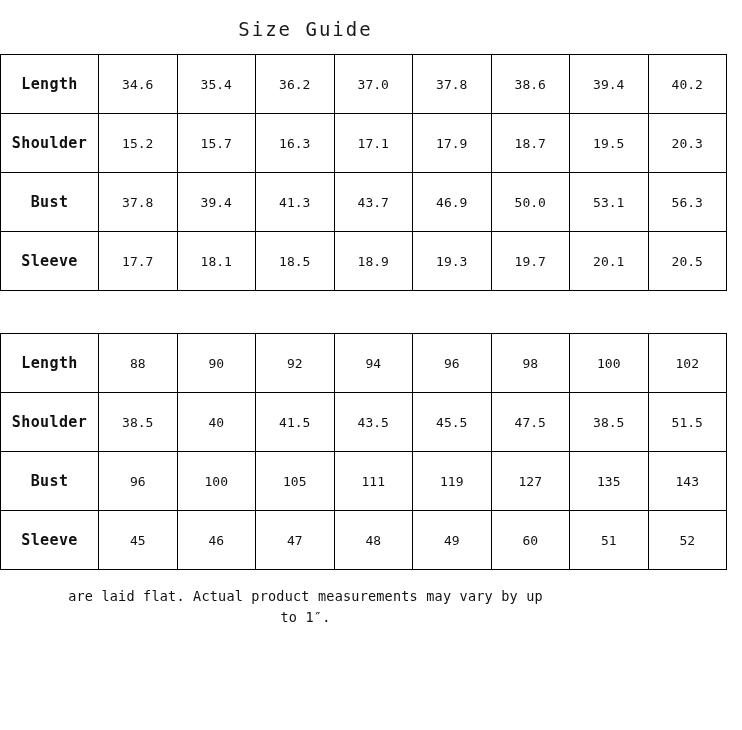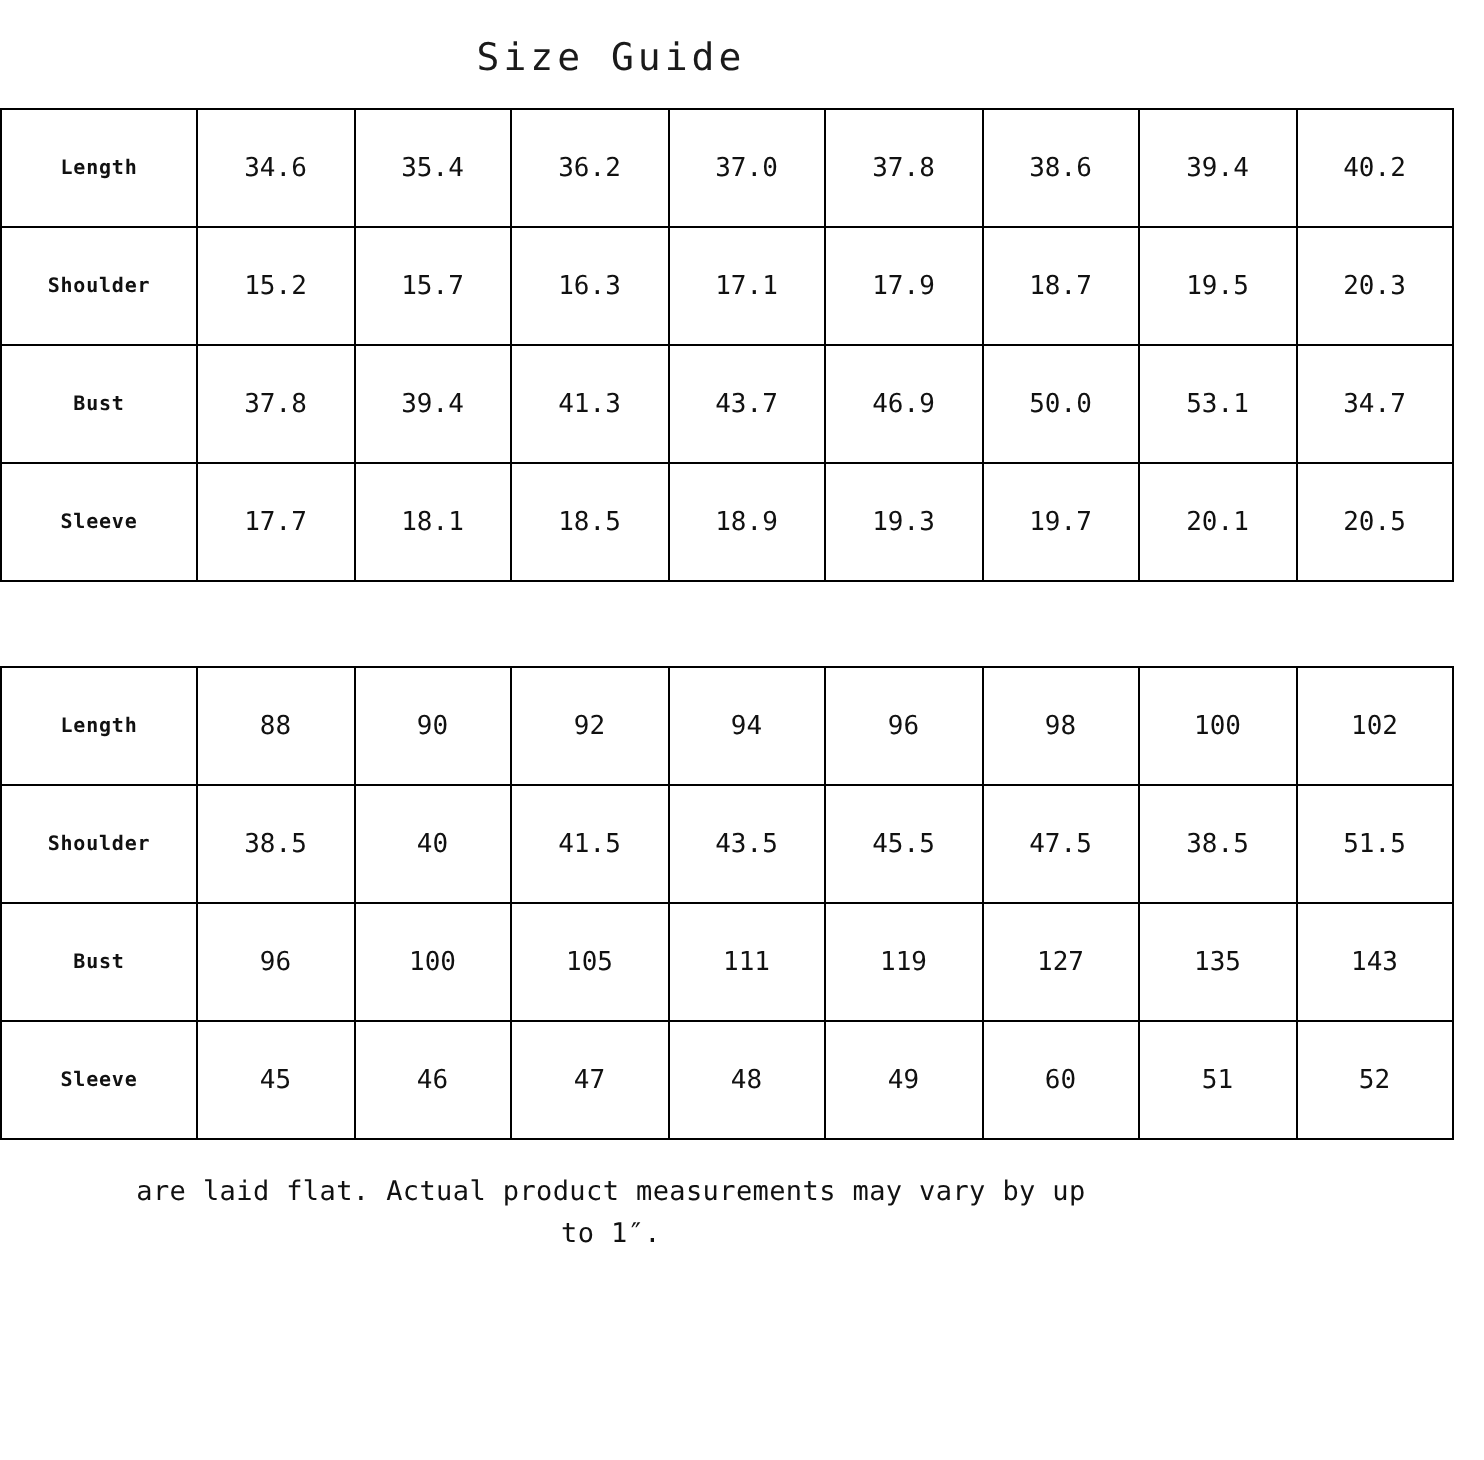--- a/index.html
+++ b/index.html
@@ -49,21 +49,21 @@
     font-weight: bold;
     font-size: 13.5px;
     letter-spacing: 0.4px;
   }
   table.size-table td.hdr-size {
     font-weight: bold;
     font-size: 13.5px;
   }
   table.size-table td.row-label {
     font-weight: bold;
-    font-size: 10px;
+    font-size: 15px;
     letter-spacing: 0.4px;
   }
   table.size-table td.val {
     font-weight: normal;
     font-size: 13px;
   }
   col.c-label { width: 98px; }
   col.c-size  { width: 78.5px; }
 
   .gap {
@@ -125,21 +125,21 @@
       </tr>
       <tr>
         <td class="row-label">Bust</td>
         <td class="val">37.8</td>
         <td class="val">39.4</td>
         <td class="val">41.3</td>
         <td class="val">43.7</td>
         <td class="val">46.9</td>
         <td class="val">50.0</td>
         <td class="val">53.1</td>
-        <td class="val">34.7</td>
+        <td class="val">56.3</td>
       </tr>
       <tr>
         <td class="row-label">Sleeve</td>
         <td class="val">17.7</td>
         <td class="val">18.1</td>
         <td class="val">18.5</td>
         <td class="val">18.9</td>
         <td class="val">19.3</td>
         <td class="val">19.7</td>
         <td class="val">20.1</td>

